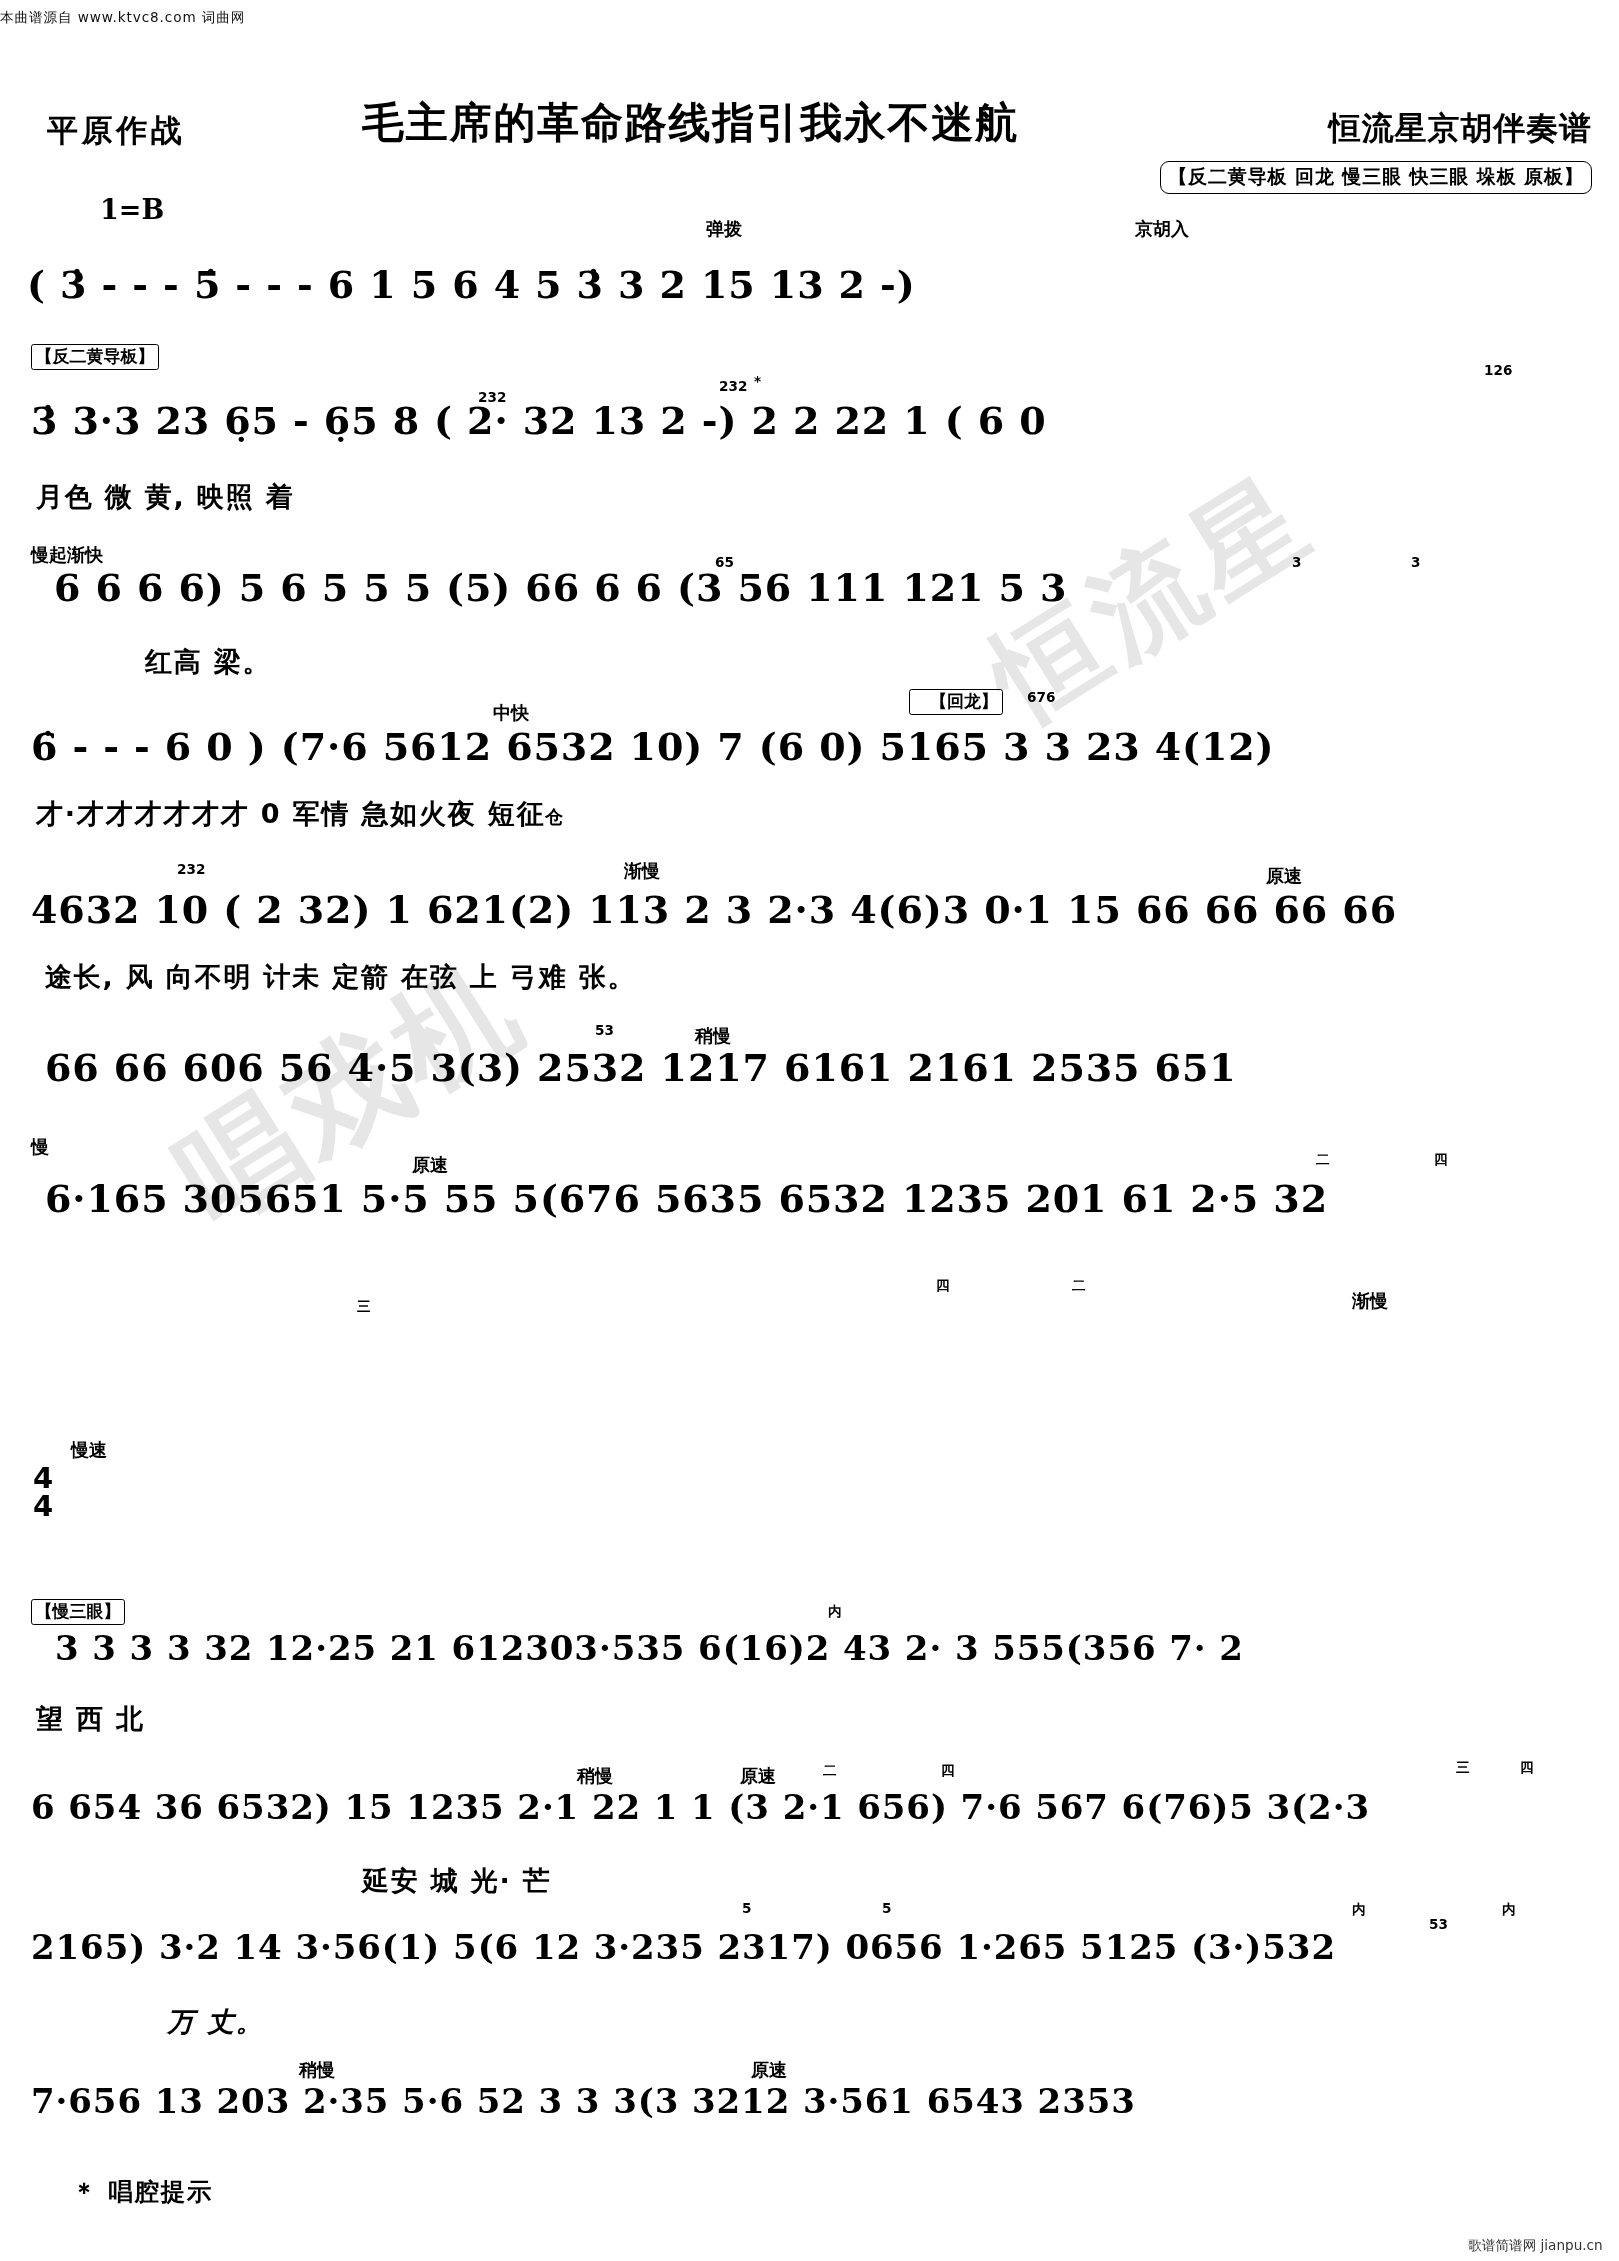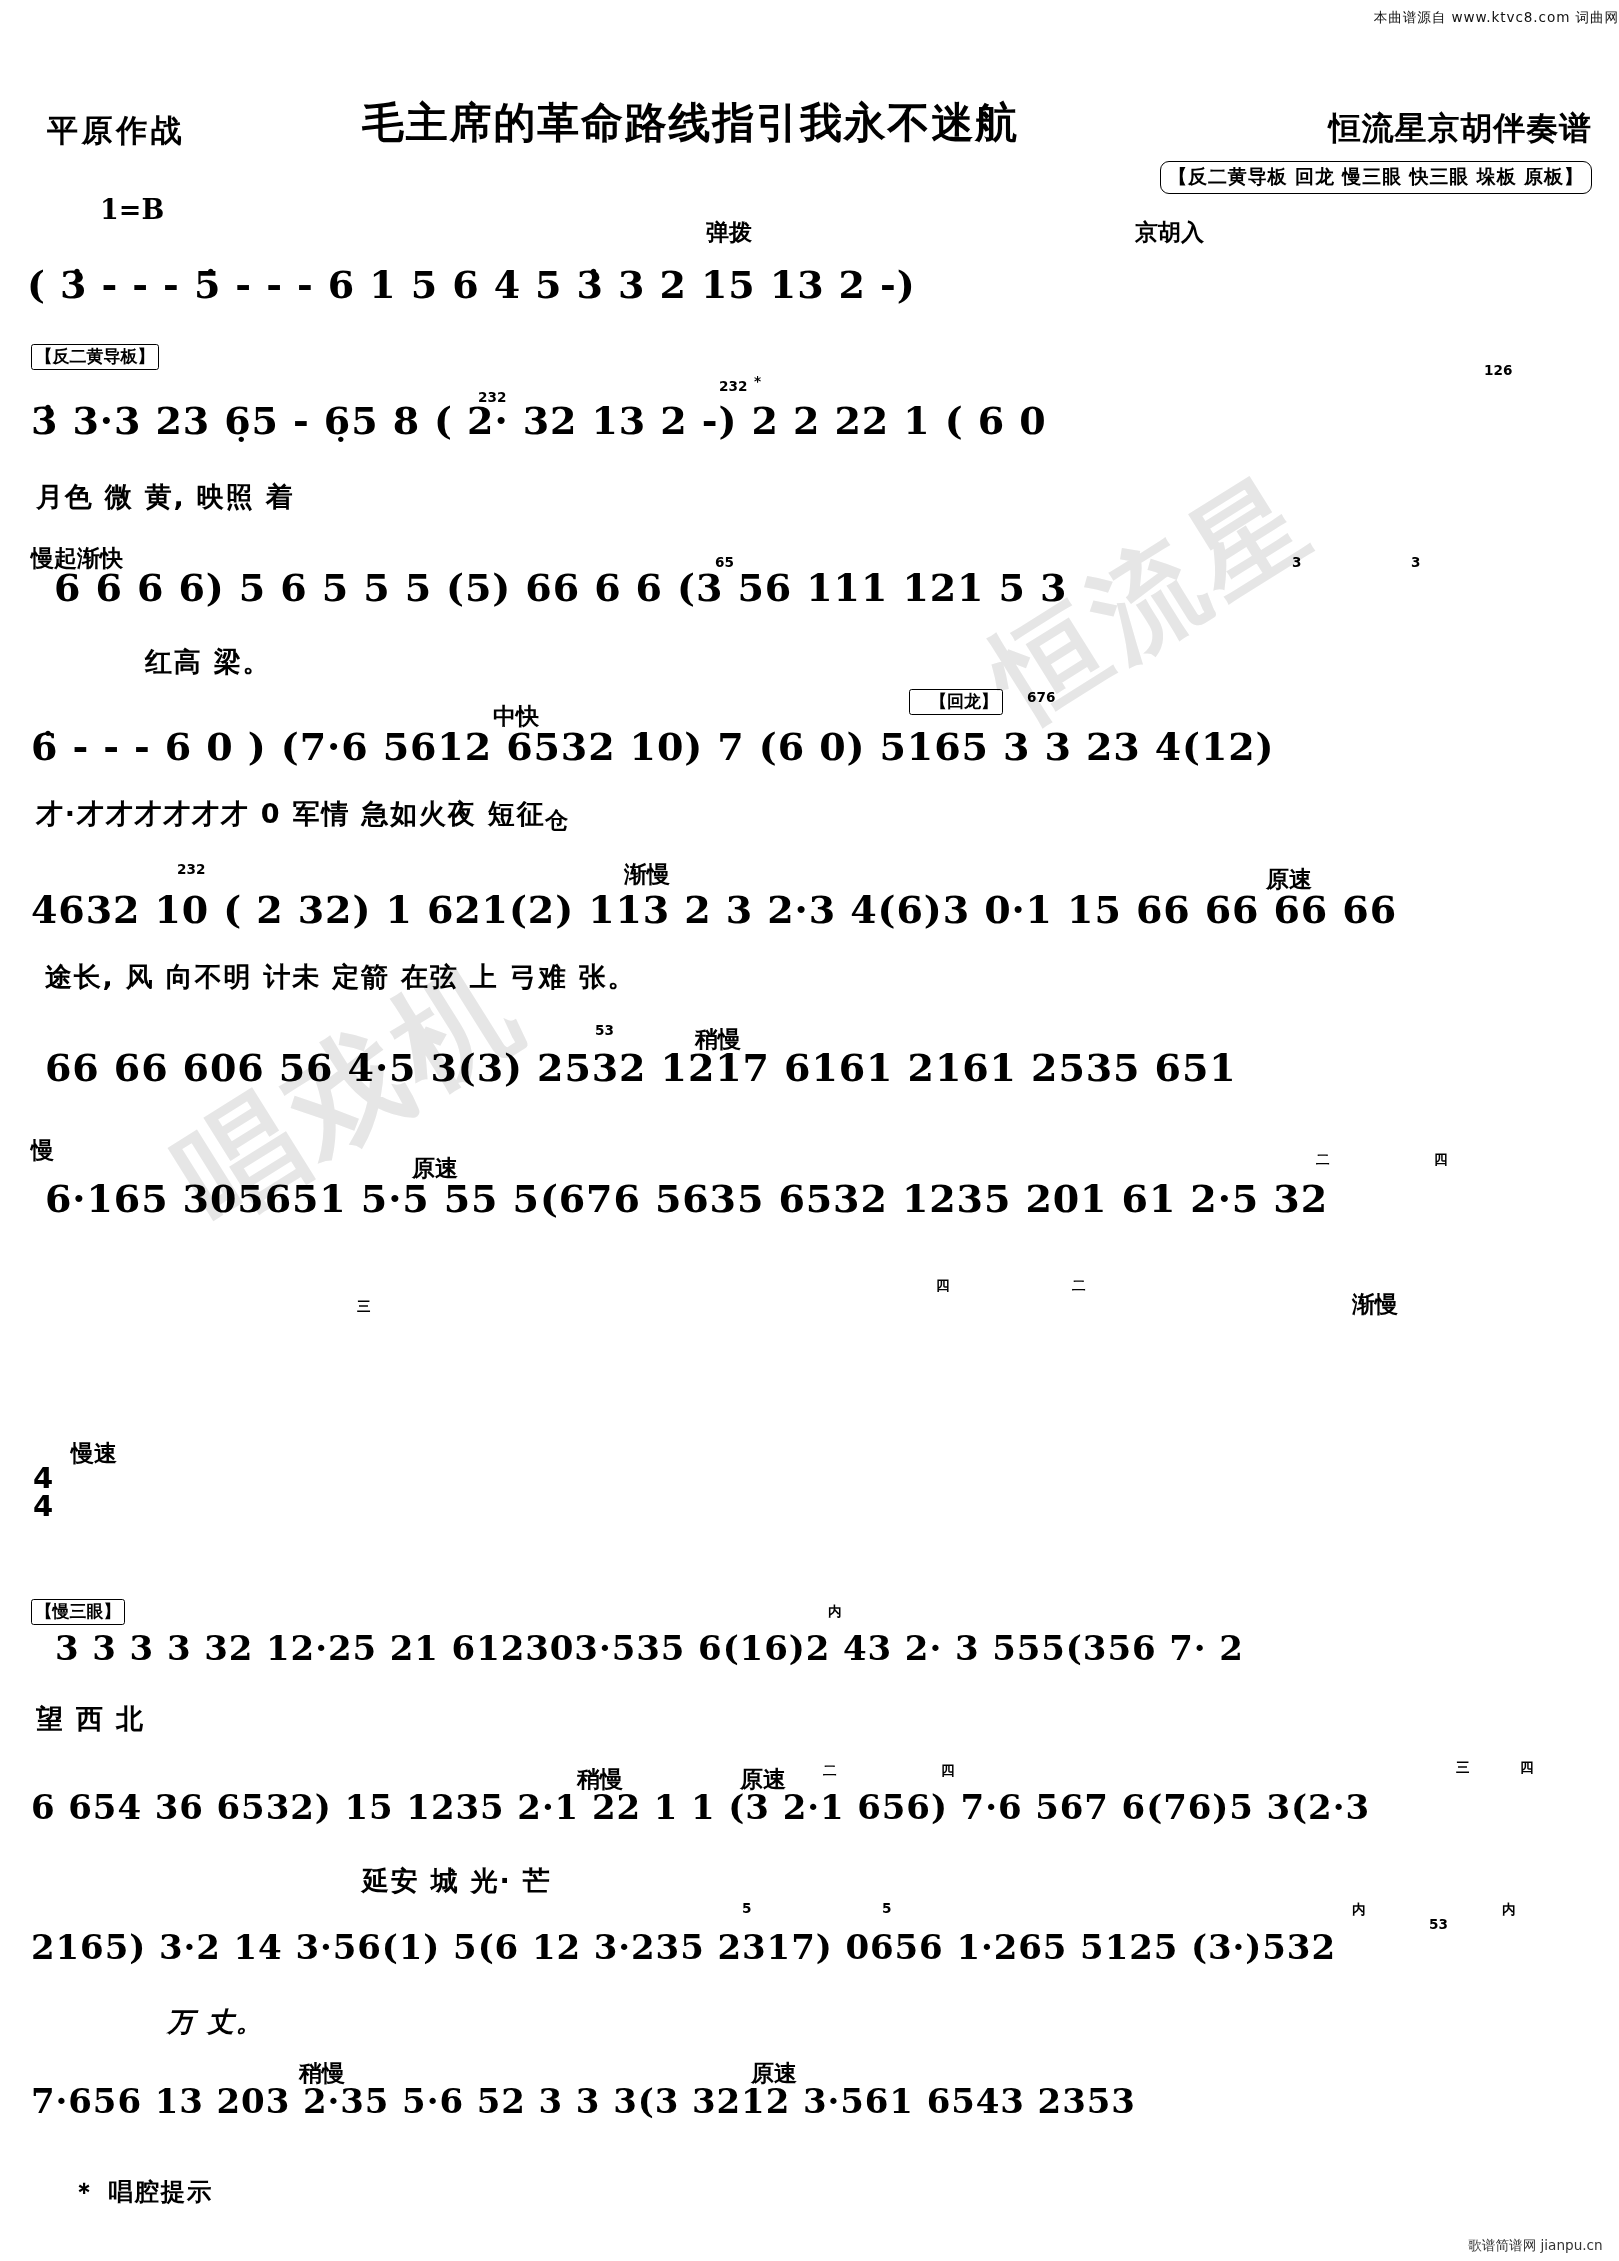--- a/index.html
+++ b/index.html
@@ -8,21 +8,21 @@
     font-family:"DejaVu Sans","Liberation Sans",sans-serif;
     color:#000;
     position:relative;
     overflow:hidden;
   }
   .page{position:relative;width:1619px;height:2262px;}
 
   
   .topcredit{
     position:absolute;top:9px;left:0;width:100%;
-    text-align:right;font-size:13.6px;color:#111;letter-spacing:0.9px;
+    text-align:left;font-size:13.6px;color:#111;letter-spacing:0.9px;
   }
 
   
   .opera-name{
     position:absolute;left:47px;top:110px;
     font-size:31px;font-weight:bold;letter-spacing:3.6px;
     font-family:"DejaVu Sans","Liberation Sans",sans-serif;
   }
   .main-title{
     position:absolute;left:362px;top:95px;
@@ -54,21 +54,21 @@
   }
   .notes.small{font-size:34px;}
   .lyrics{
     font-family:"DejaVu Sans","Liberation Sans",sans-serif;
     font-size:27px;font-weight:bold;letter-spacing:1.8px;
     white-space:nowrap;
   }
   .mark{
     position:absolute;
     font-family:"DejaVu Sans","Liberation Sans",sans-serif;
-    font-size:23px;font-weight:bold;white-space:nowrap;
+    font-size:18px;font-weight:bold;white-space:nowrap;
   }
   .mark.sm{font-size:13.6px;}
   .boxmark{
     position:absolute;
     font-family:"DejaVu Sans","Liberation Sans",sans-serif;
     font-size:17px;font-weight:bold;white-space:nowrap;
     border:1.8px solid #000;border-radius:2.7px;padding:0 3.6px 0.9px 3.6px;
   }
 
   

